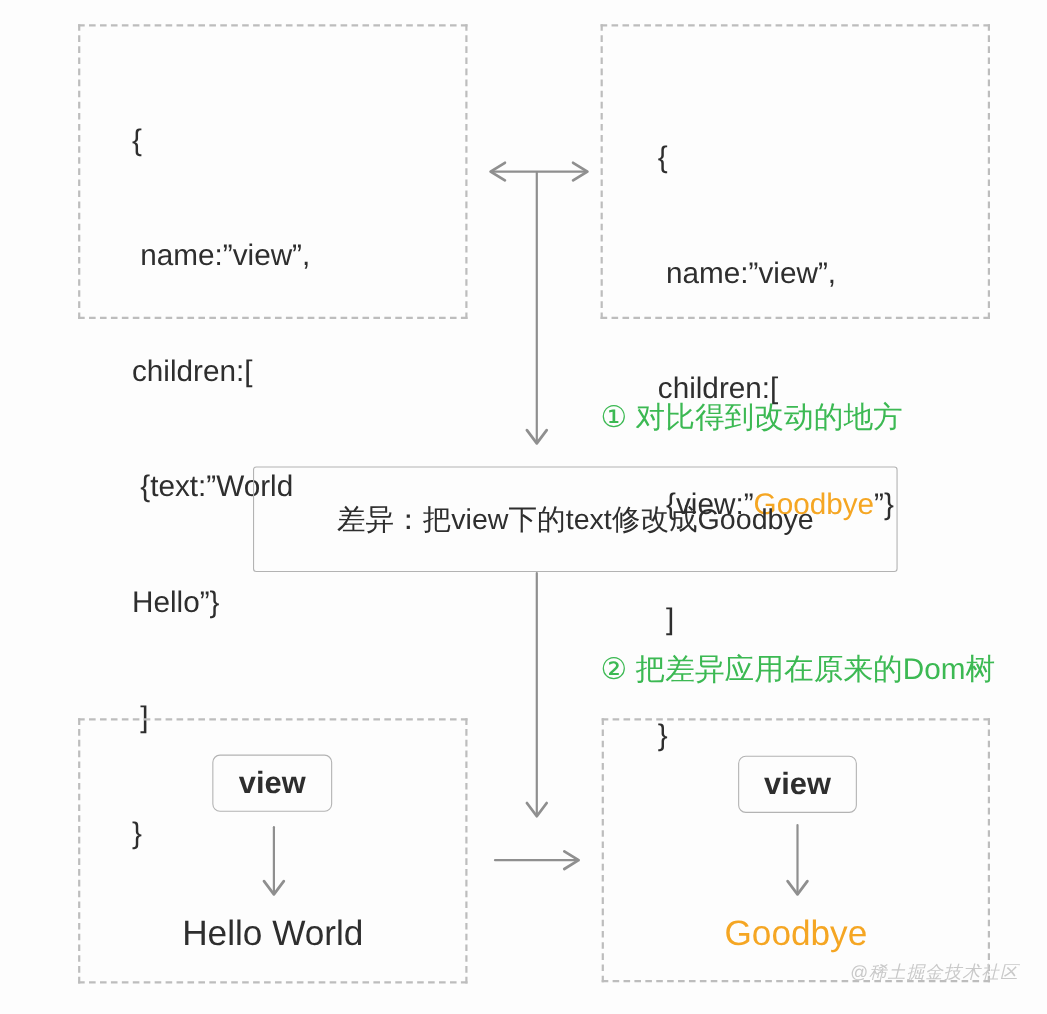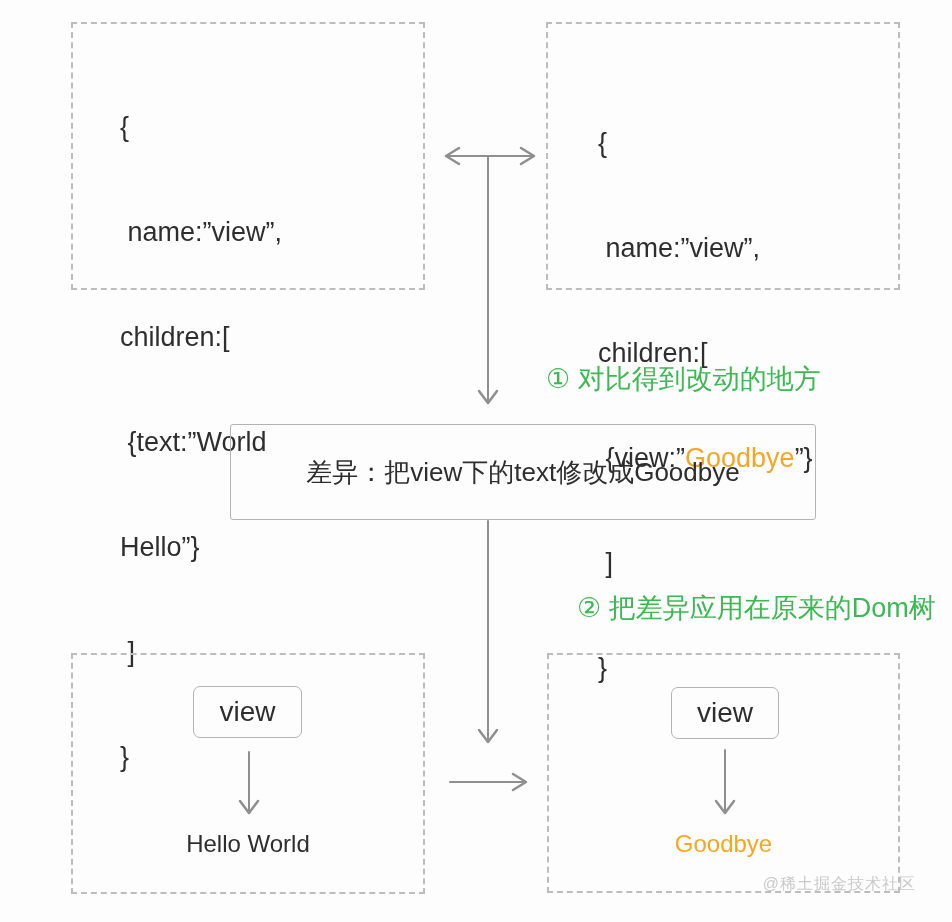--- a/index.html
+++ b/index.html
@@ -45,47 +45,49 @@
     background:transparent;
   }
   .step-label{
     position:absolute;
     font-size:27px;
     color:var(--step);
     white-space:nowrap;
     margin-top:16px;
   }
   .step-1{left:546px;top:345px;}
-  .step-2{left:577px;top:574px;}
+  .step-2{left:546px;top:574px;}
   .box-bottom-left{left:71px;top:653px;width:354px;height:241px;}
   .box-bottom-right{left:547px;top:653px;width:353px;height:240px;}
   .view-node{
     position:absolute;
     border:1.5px solid var(--border-solid);border-radius:7px;
     box-sizing:border-box;
     display:flex;align-items:center;justify-content:center;
     font-size:28px;
     background:#fdfdfd;
+    font-weight:bold;
   }
   .view-node-old{left:193px;top:686px;width:109px;height:52px;}
   .view-node-new{left:671px;top:687px;width:108px;height:52px;}
   .leaf-text{
     position:absolute;
     text-align:center;
-    font-size:24px;
+    font-size:32px;
   }
   .leaf-old{left:71px;top:830px;width:354px;}
   .leaf-new{left:547px;top:830px;width:353px;color:var(--changed);}
   .watermark{
     position:absolute;
-    right:36px;top:874px;
+    right:26px;top:874px;
     font-size:16px;
     color:var(--watermark);
     letter-spacing:1px;
     white-space:nowrap;
+    font-style:italic;
   }
 </style>
 </head>
 <body>
 
 <div class="canvas">
 
   <svg class="arrow-layer" viewBox="0 0 952 922" xmlns="http://www.w3.org/2000/svg">
     <g stroke="#8f8f8f" fill="none" stroke-linecap="round" stroke-linejoin="round">
 

